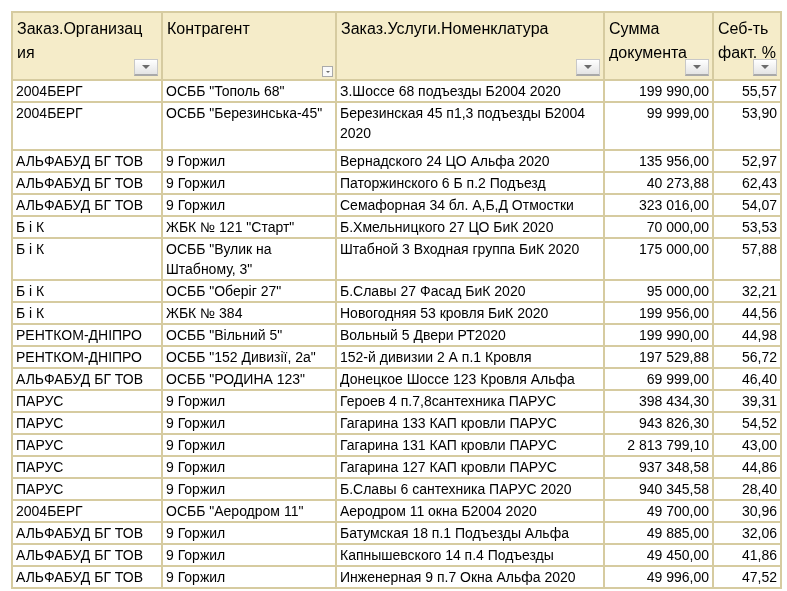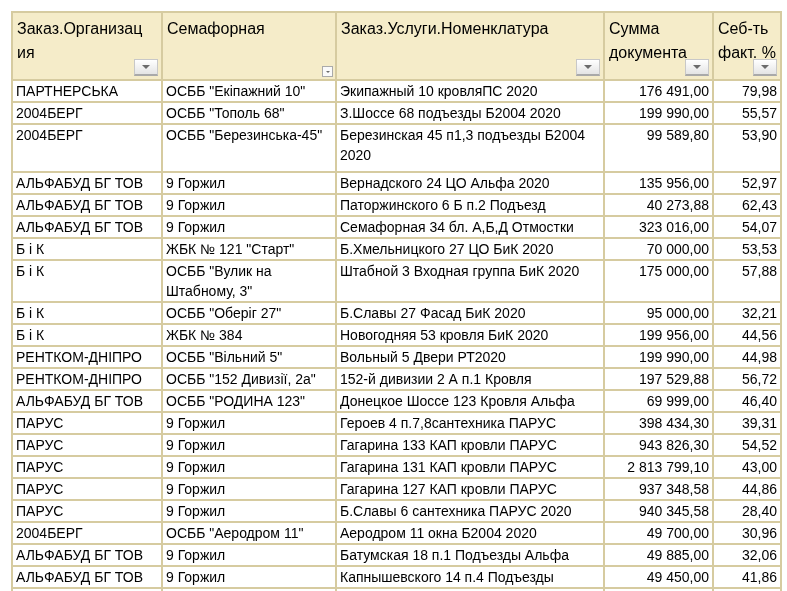--- a/index.html
+++ b/index.html
@@ -67,21 +67,21 @@
   </colgroup>
   <thead>
     <tr>
       <th>
         <span>Заказ.Организац ия</span>
         <span class="filter-btn">
             <span class="tri"></span>
           </span>
       </th>
       <th>
-        <span>Семафорная</span>
+        <span>Контрагент</span>
         <span class="filter-btn small">
             <span class="tri"></span>
           </span>
       </th>
       <th>
         <span>Заказ.Услуги.Номенклатура</span>
         <span class="filter-btn">
             <span class="tri"></span>
           </span>
       </th>
@@ -93,39 +93,32 @@
       </th>
       <th>
         <span>Себ-ть факт. %</span>
         <span class="filter-btn">
             <span class="tri"></span>
           </span>
       </th>
     </tr>
   </thead>
   <tbody id="tbody">
-    <tr class="r1">
-        <td>ПАРТНЕРСЬКА</td>
-        <td>ОСББ "Екіпажний 10"</td>
-        <td>Экипажный 10 кровляПС 2020</td>
-        <td class="num">176 491,00</td>
-        <td class="num">79,98</td>
-      </tr>
     <tr class="r1">
         <td>2004БЕРГ</td>
         <td>ОСББ "Тополь 68"</td>
         <td>З.Шоссе 68 подъезды Б2004 2020</td>
         <td class="num">199 990,00</td>
         <td class="num">55,57</td>
       </tr>
     <tr class="tall">
         <td>2004БЕРГ</td>
         <td>ОСББ "Березинська-45"</td>
         <td>Березинская 45 п1,3 подъезды Б2004 2020</td>
-        <td class="num">99 589,80</td>
+        <td class="num">99 999,00</td>
         <td class="num">53,90</td>
       </tr>
     <tr class="r1">
         <td>АЛЬФАБУД БГ ТОВ</td>
         <td>9 Горжил</td>
         <td>Вернадского 24 ЦО Альфа 2020</td>
         <td class="num">135 956,00</td>
         <td class="num">52,97</td>
       </tr>
     <tr class="r1">

